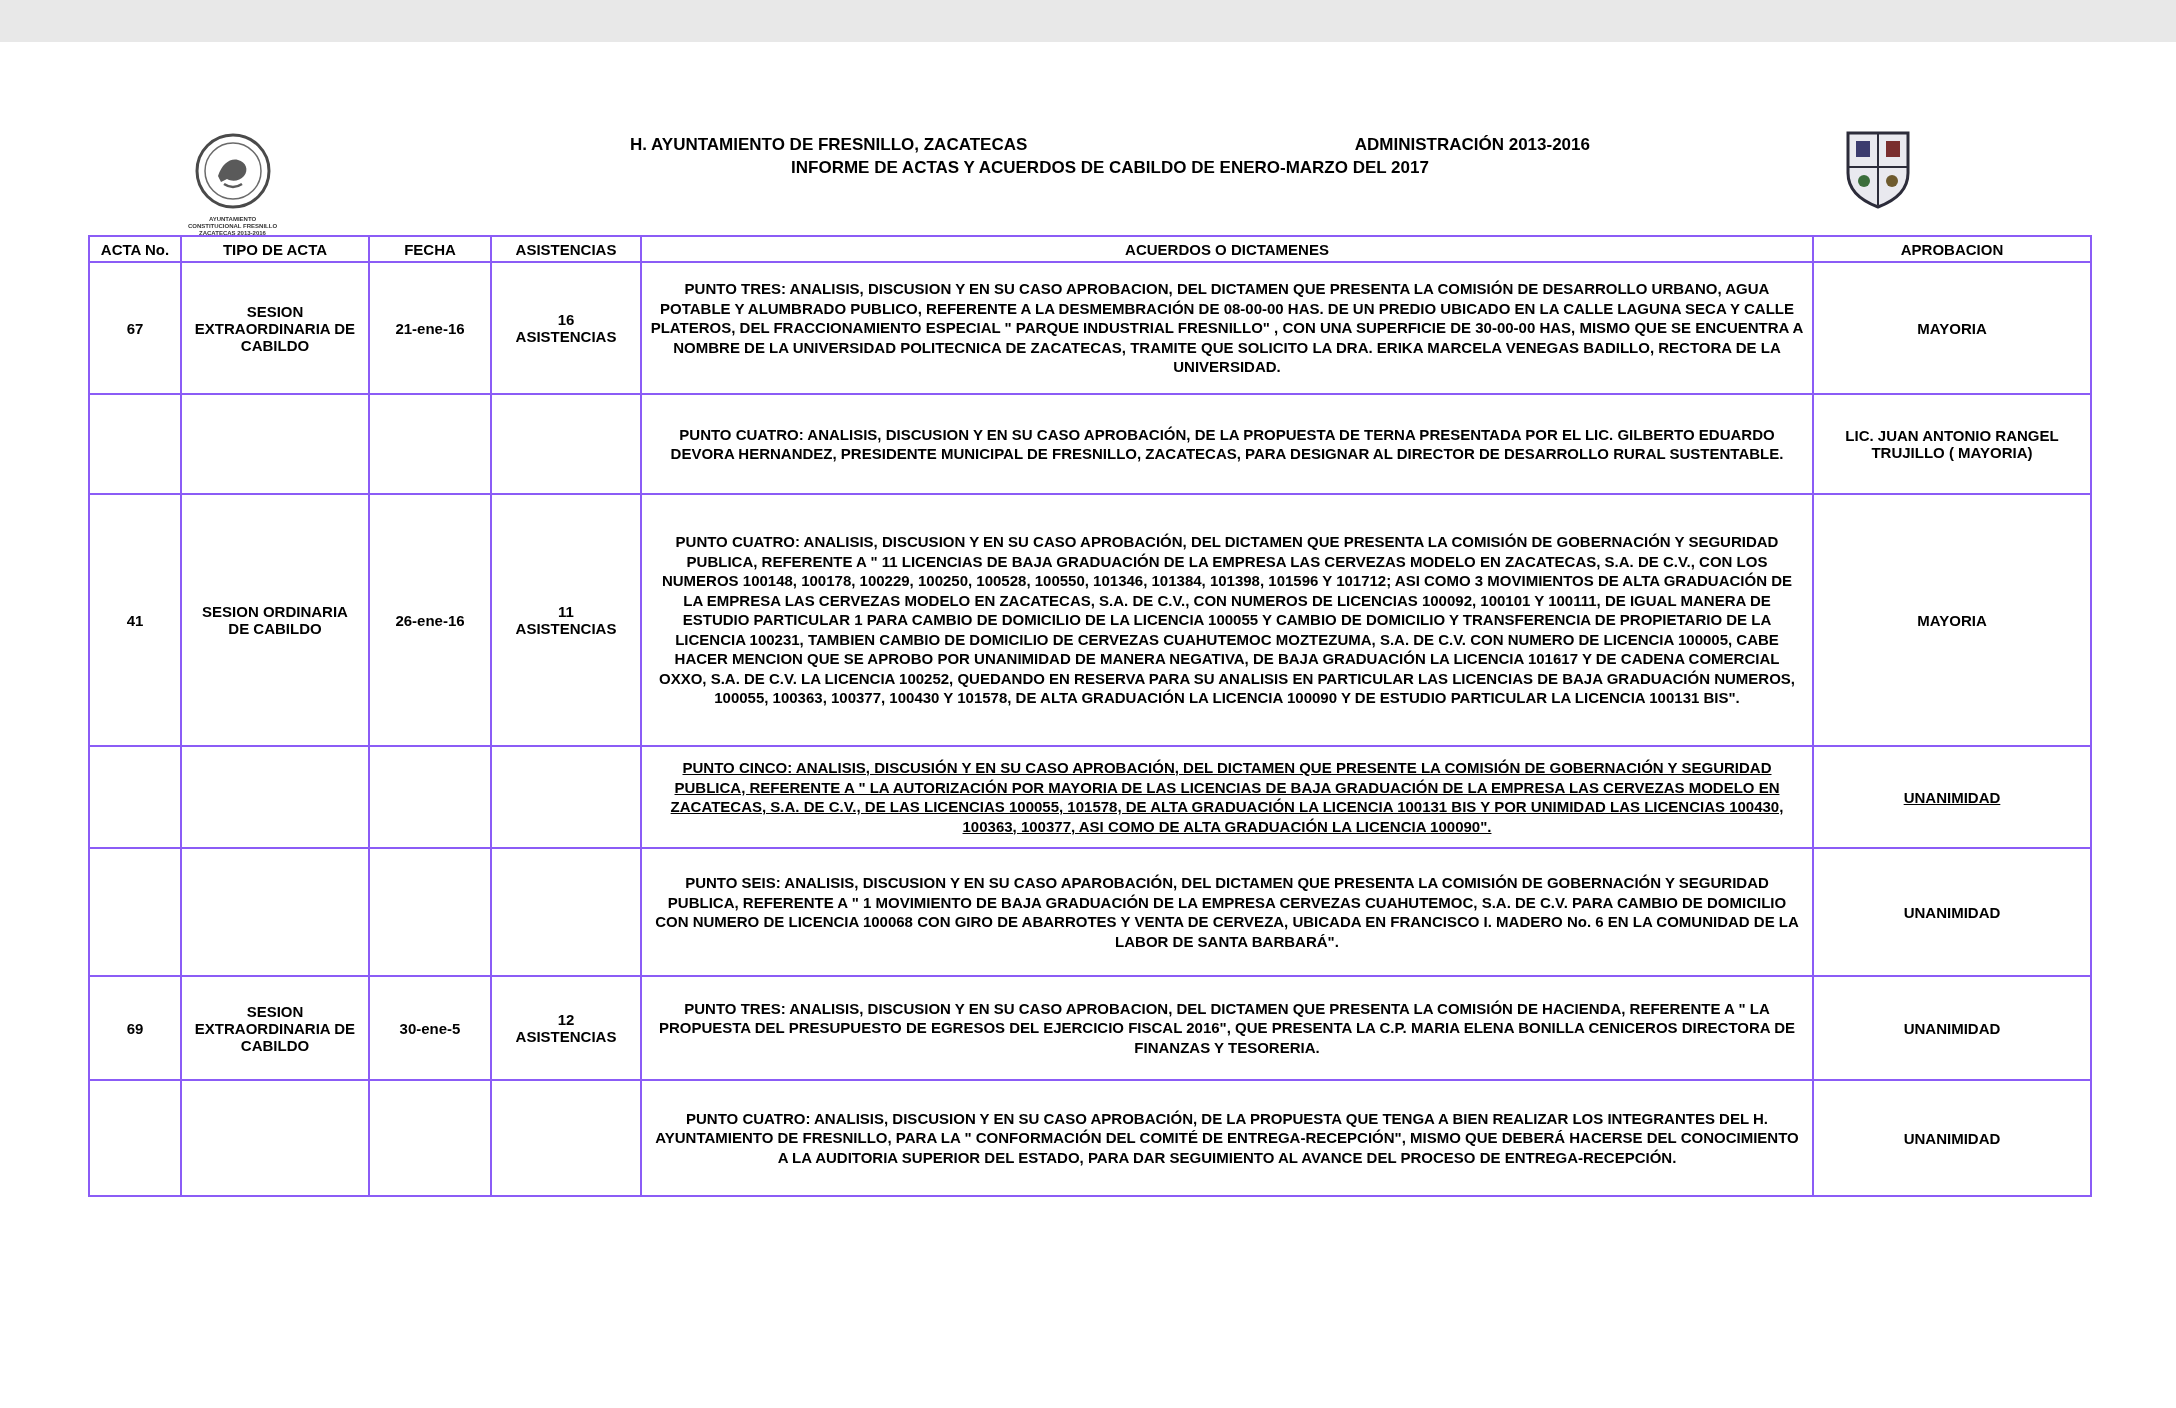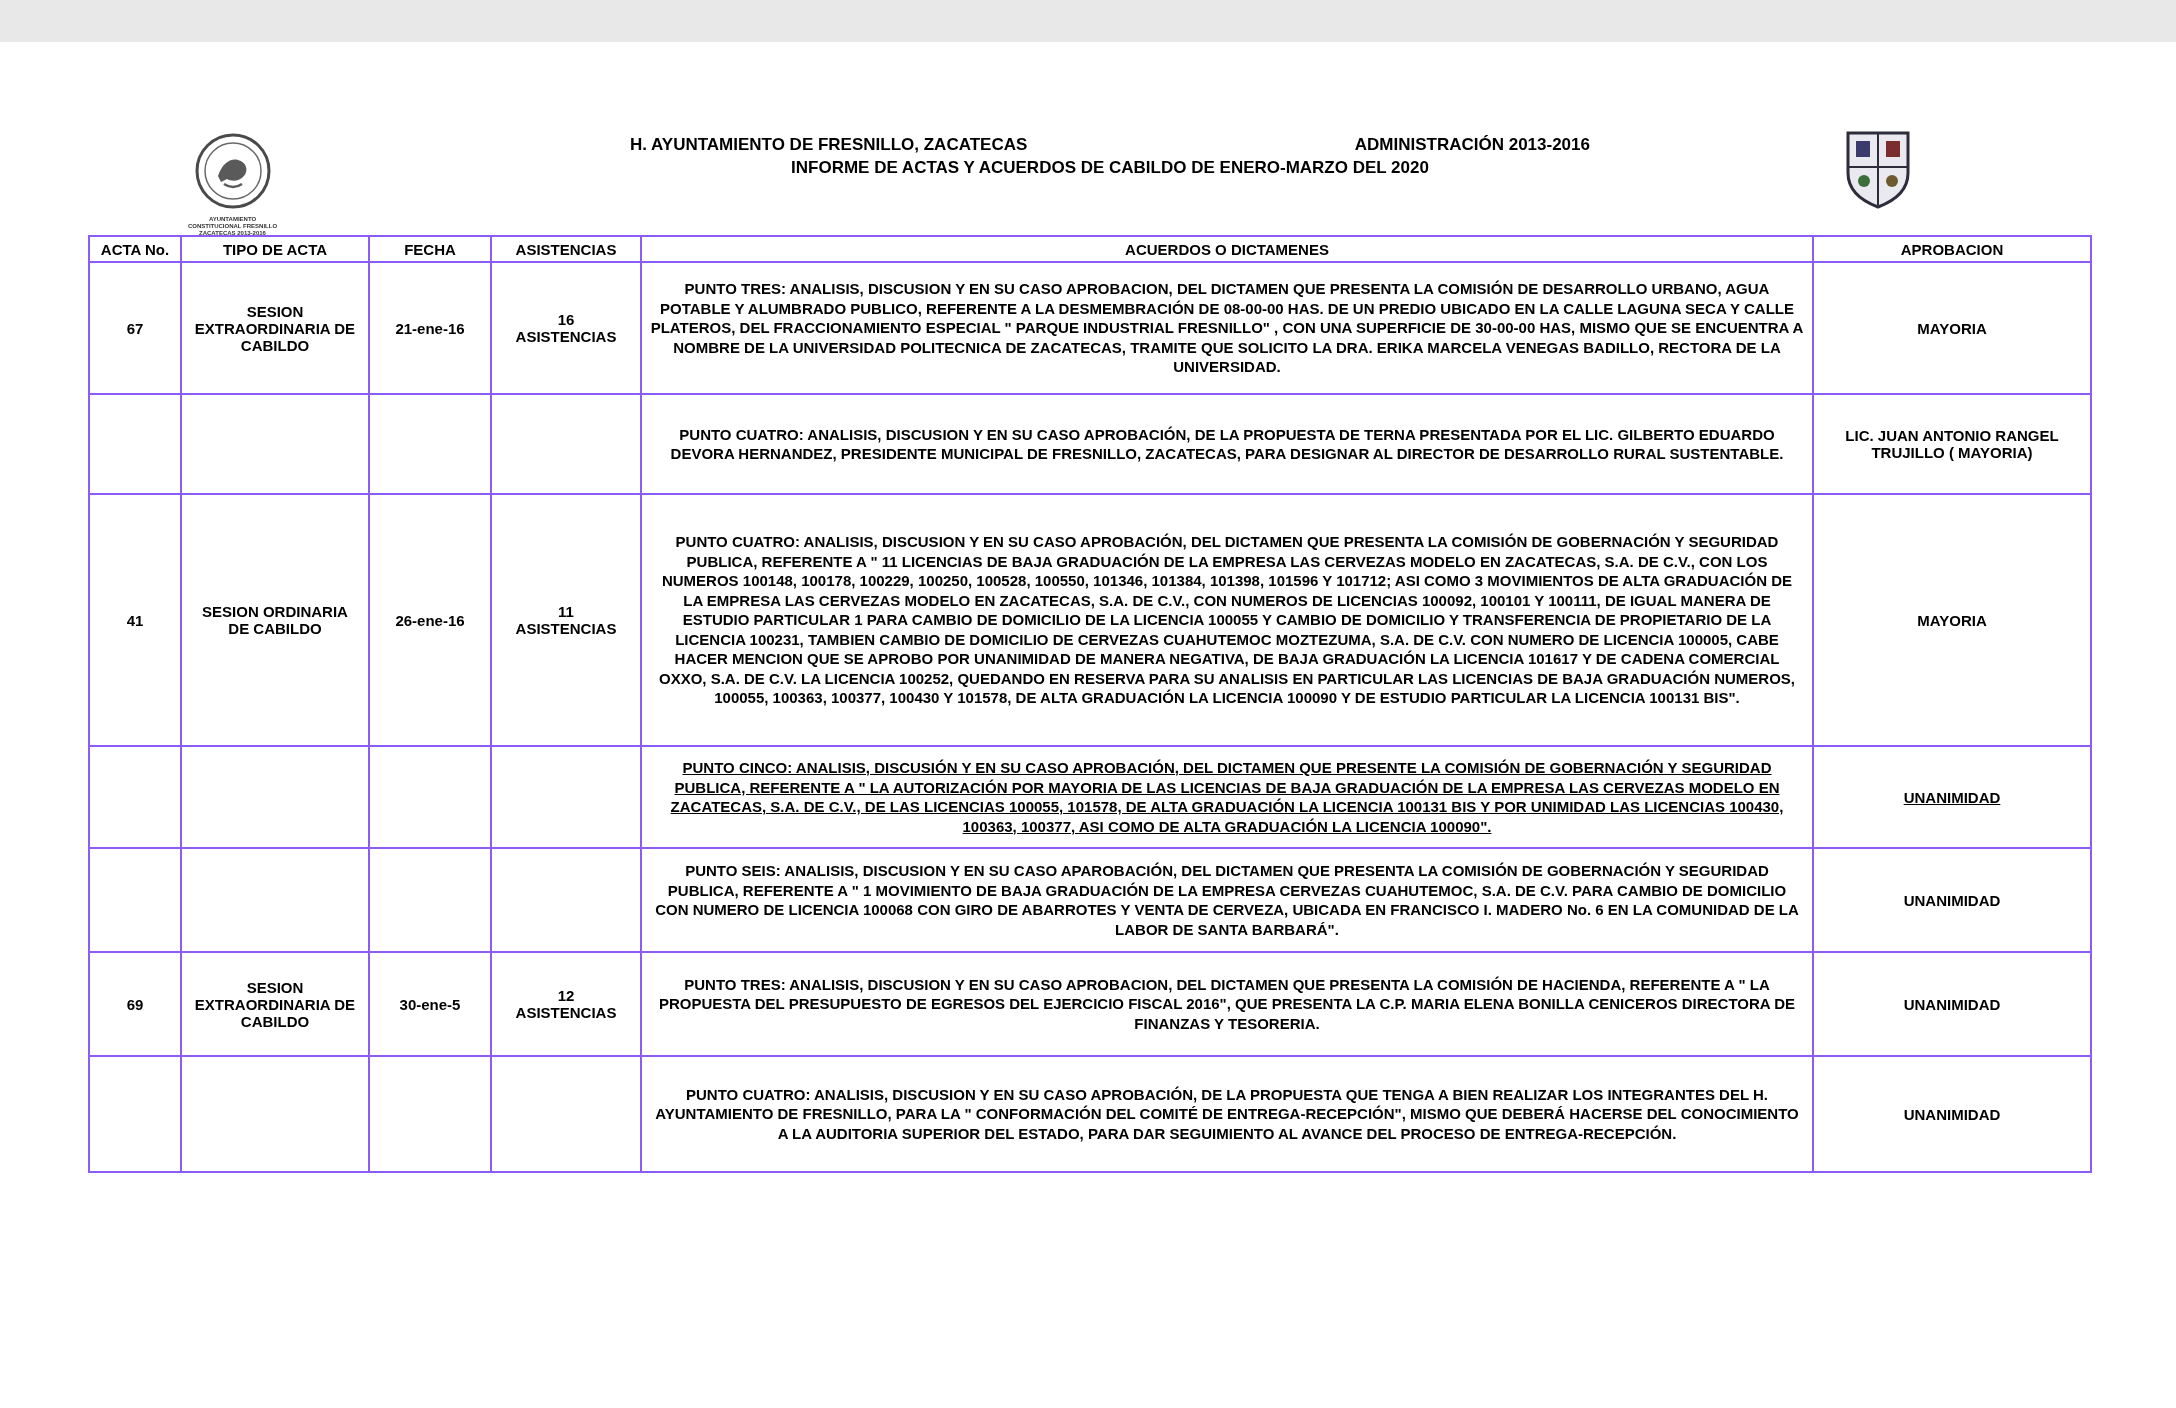--- a/index.html
+++ b/index.html
@@ -59,21 +59,21 @@
       <path d="M30 52 q9 6 18 0" stroke="#5a5a5a" stroke-width="2.5" fill="none"></path>
     </svg>
     <div class="seal-caption">AYUNTAMIENTO CONSTITUCIONAL FRESNILLO ZACATECAS 2013-2016</div>
   </div>
 
   <div class="hdr-title">
     <div class="hdr-line1">
       <span>H. AYUNTAMIENTO DE FRESNILLO, ZACATECAS</span>
       <span>ADMINISTRACIÓN 2013-2016</span>
     </div>
-    <div>INFORME DE ACTAS Y ACUERDOS DE CABILDO DE ENERO-MARZO  DEL 2020</div>
+    <div>INFORME DE ACTAS Y ACUERDOS DE CABILDO DE ENERO-MARZO  DEL 2017</div>
   </div>
 
   <div class="coat-right">
     <svg width="72" height="84" viewBox="0 0 72 84">
       <path d="M6 6 h60 v40 c0 18 -14 28 -30 34 C20 74 6 64 6 46 Z" fill="#e9e9ef" stroke="#2c2c3a" stroke-width="3"></path>
       <line x1="36" y1="6" x2="36" y2="78" stroke="#2c2c3a" stroke-width="2"></line>
       <line x1="6" y1="40" x2="66" y2="40" stroke="#2c2c3a" stroke-width="2"></line>
       <rect x="14" y="14" width="14" height="16" fill="#3b3b6e"></rect>
       <rect x="44" y="14" width="14" height="16" fill="#7a2e2e"></rect>
       <circle cx="22" cy="54" r="6" fill="#3b6e3b"></circle>
@@ -128,21 +128,21 @@
         <td class="aprob">MAYORIA</td>
       </tr>
       <tr style="height:102px;text-decoration:underline;">
         <td></td>
         <td></td>
         <td></td>
         <td class="pre"></td>
         <td class="acuerdo">PUNTO CINCO: ANALISIS, DISCUSIÓN Y EN SU CASO APROBACIÓN, DEL DICTAMEN QUE PRESENTE LA COMISIÓN DE GOBERNACIÓN Y SEGURIDAD PUBLICA, REFERENTE A " LA AUTORIZACIÓN POR MAYORIA DE LAS LICENCIAS DE BAJA GRADUACIÓN DE LA EMPRESA LAS CERVEZAS MODELO EN ZACATECAS, S.A. DE C.V., DE LAS LICENCIAS 100055, 101578, DE ALTA GRADUACIÓN LA LICENCIA 100131 BIS Y POR UNIMIDAD LAS LICENCIAS 100430, 100363, 100377, ASI COMO DE ALTA GRADUACIÓN LA LICENCIA 100090".</td>
         <td class="aprob">UNANIMIDAD</td>
       </tr>
-      <tr style="height:104px;padding-left:40px;">
+      <tr style="height:128px;padding-left:40px;">
         <td></td>
         <td></td>
         <td></td>
         <td class="pre"></td>
         <td class="acuerdo">PUNTO SEIS: ANALISIS, DISCUSION Y EN SU CASO APAROBACIÓN, DEL DICTAMEN QUE PRESENTA LA COMISIÓN DE GOBERNACIÓN Y SEGURIDAD PUBLICA, REFERENTE  A          " 1 MOVIMIENTO DE BAJA GRADUACIÓN DE LA EMPRESA CERVEZAS CUAHUTEMOC, S.A. DE C.V. PARA CAMBIO DE DOMICILIO CON NUMERO DE LICENCIA 100068 CON GIRO DE ABARROTES Y VENTA DE CERVEZA, UBICADA EN FRANCISCO I. MADERO No. 6 EN LA COMUNIDAD DE LA LABOR DE SANTA BARBARÁ".</td>
         <td class="aprob">UNANIMIDAD</td>
       </tr>
       <tr style="height:104px;">
         <td>69</td>
         <td>SESION EXTRAORDINARIA DE CABILDO</td>

